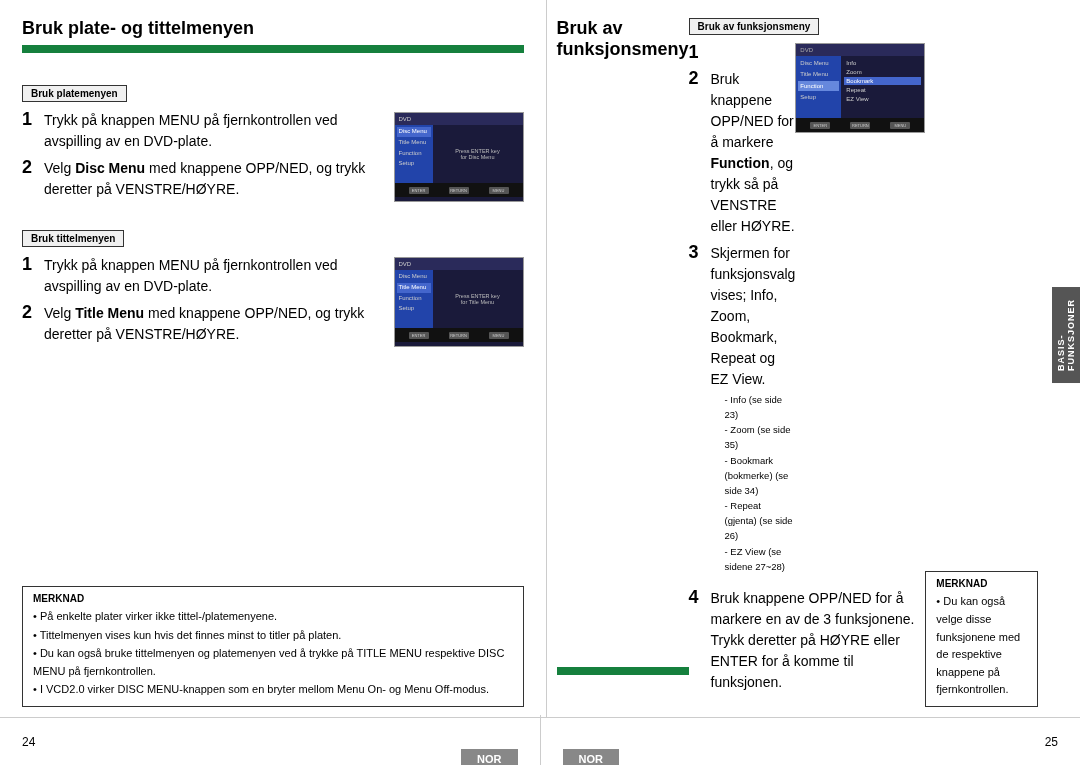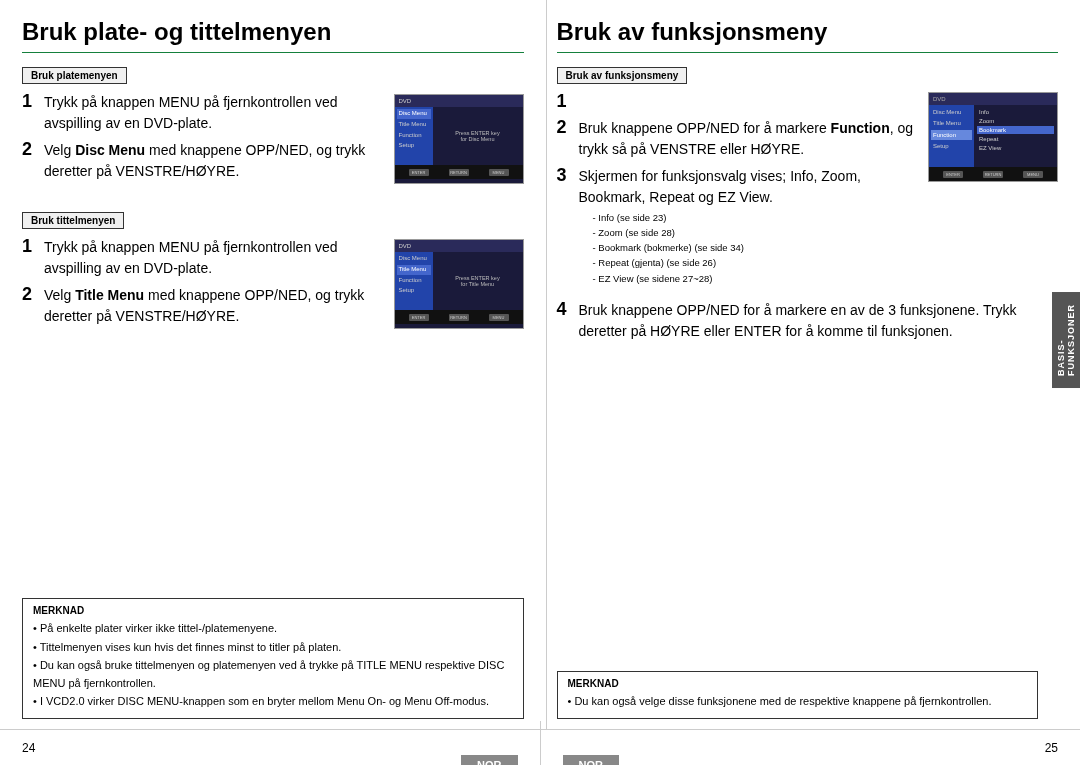--- a/index.html
+++ b/index.html
@@ -28,21 +28,20 @@
       border-right: 1px solid #ccc;
       display: flex;
       flex-direction: column;
     }
 
     
     .page-right {
       flex: 1;
       padding: 18px 22px 10px 10px;
       display: flex;
-      flex-direction: column;
       position: relative;
     }
 
     
     .side-tab {
       position: absolute;
       right: 0;
       top: 40%;
       writing-mode: vertical-rl;
       text-orientation: mixed;
@@ -51,25 +50,25 @@
       color: #fff;
       font-size: 9px;
       font-weight: bold;
       padding: 12px 4px;
       letter-spacing: 1px;
       text-transform: uppercase;
     }
 
     
     .page-title {
-      font-size: 24px;
-      font-weight: bold;
-      border-bottom: 1px solid #15803d;
+      font-size: 18px;
+      font-weight: bold;
+      border-bottom: 8px solid #15803d;
       padding-bottom: 6px;
-      margin-bottom: 14px;
+      margin-bottom: 32px;
     }
 
     
     .section-box {
       border: 1.5px solid #333;
       display: inline-block;
       padding: 2px 8px;
       font-size: 10px;
       font-weight: bold;
       margin-bottom: 8px;
@@ -245,21 +244,21 @@
       margin-bottom: 1px;
     }
 
     .note-text p::before {
       content: "• ";
     }
 
     
     .footer {
       display: flex;
-      height: 36px;
+      height: 48px;
       border-top: 1px solid #ccc;
       align-items: center;
     }
 
     .footer-left {
       flex: 1;
       display: flex;
       align-items: center;
       justify-content: space-between;
       padding: 0 22px;
@@ -477,21 +476,21 @@
           <div class="step">
             <span class="step-num">2</span>
             <span class="step-text">Bruk knappene OPP/NED for å markere <b>Function</b>, og trykk så på VENSTRE eller HØYRE.</span>
           </div>
           <div class="step">
             <span class="step-num">3</span>
             <div style="flex:1">
               <span class="step-text">Skjermen for funksjonsvalg vises; Info, Zoom, Bookmark, Repeat og EZ View.</span>
               <ul class="bullet-list">
                 <li>Info (se side 23)</li>
-                <li>Zoom (se side 28)</li>
+                <li>Zoom (se side 35)</li>
                 <li>Bookmark (bokmerke) (se side 34)</li>
                 <li>Repeat (gjenta) (se side 26)</li>
                 <li>EZ View (se sidene 27~28)</li>
               </ul>
             </div>
           </div>
         </div>
 
         <div class="screen-right">
           <div class="screen-right-top">

